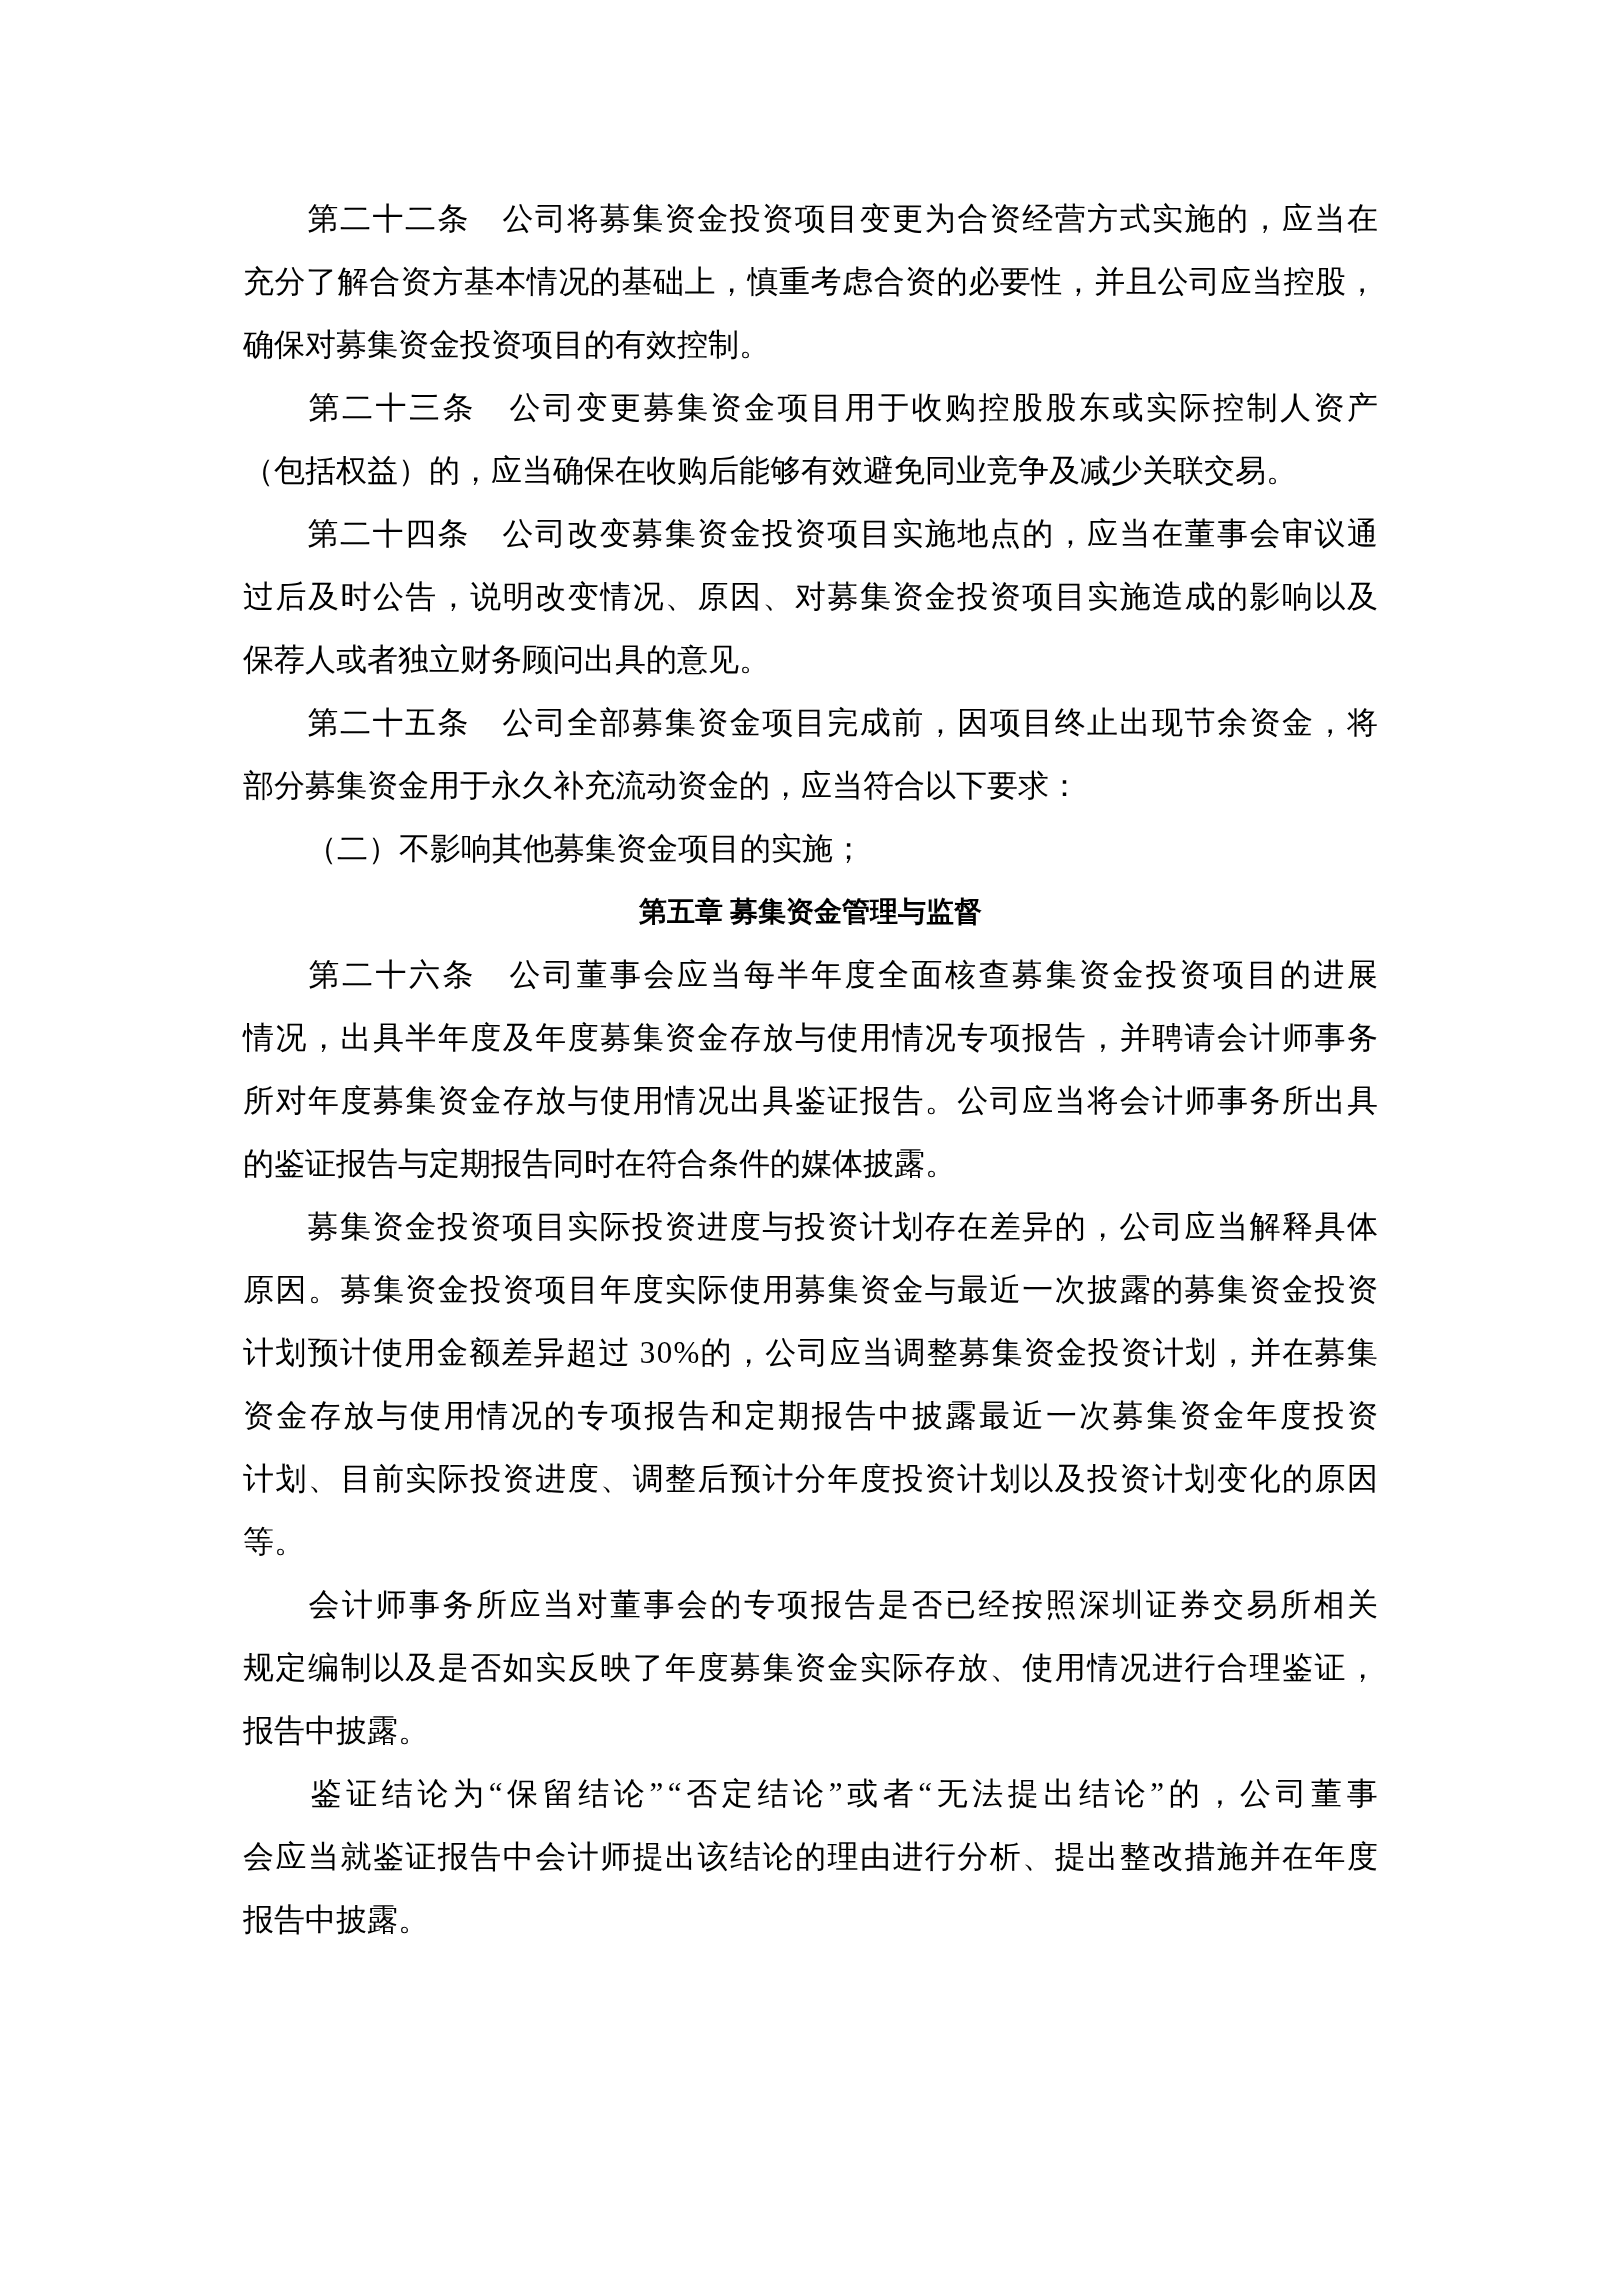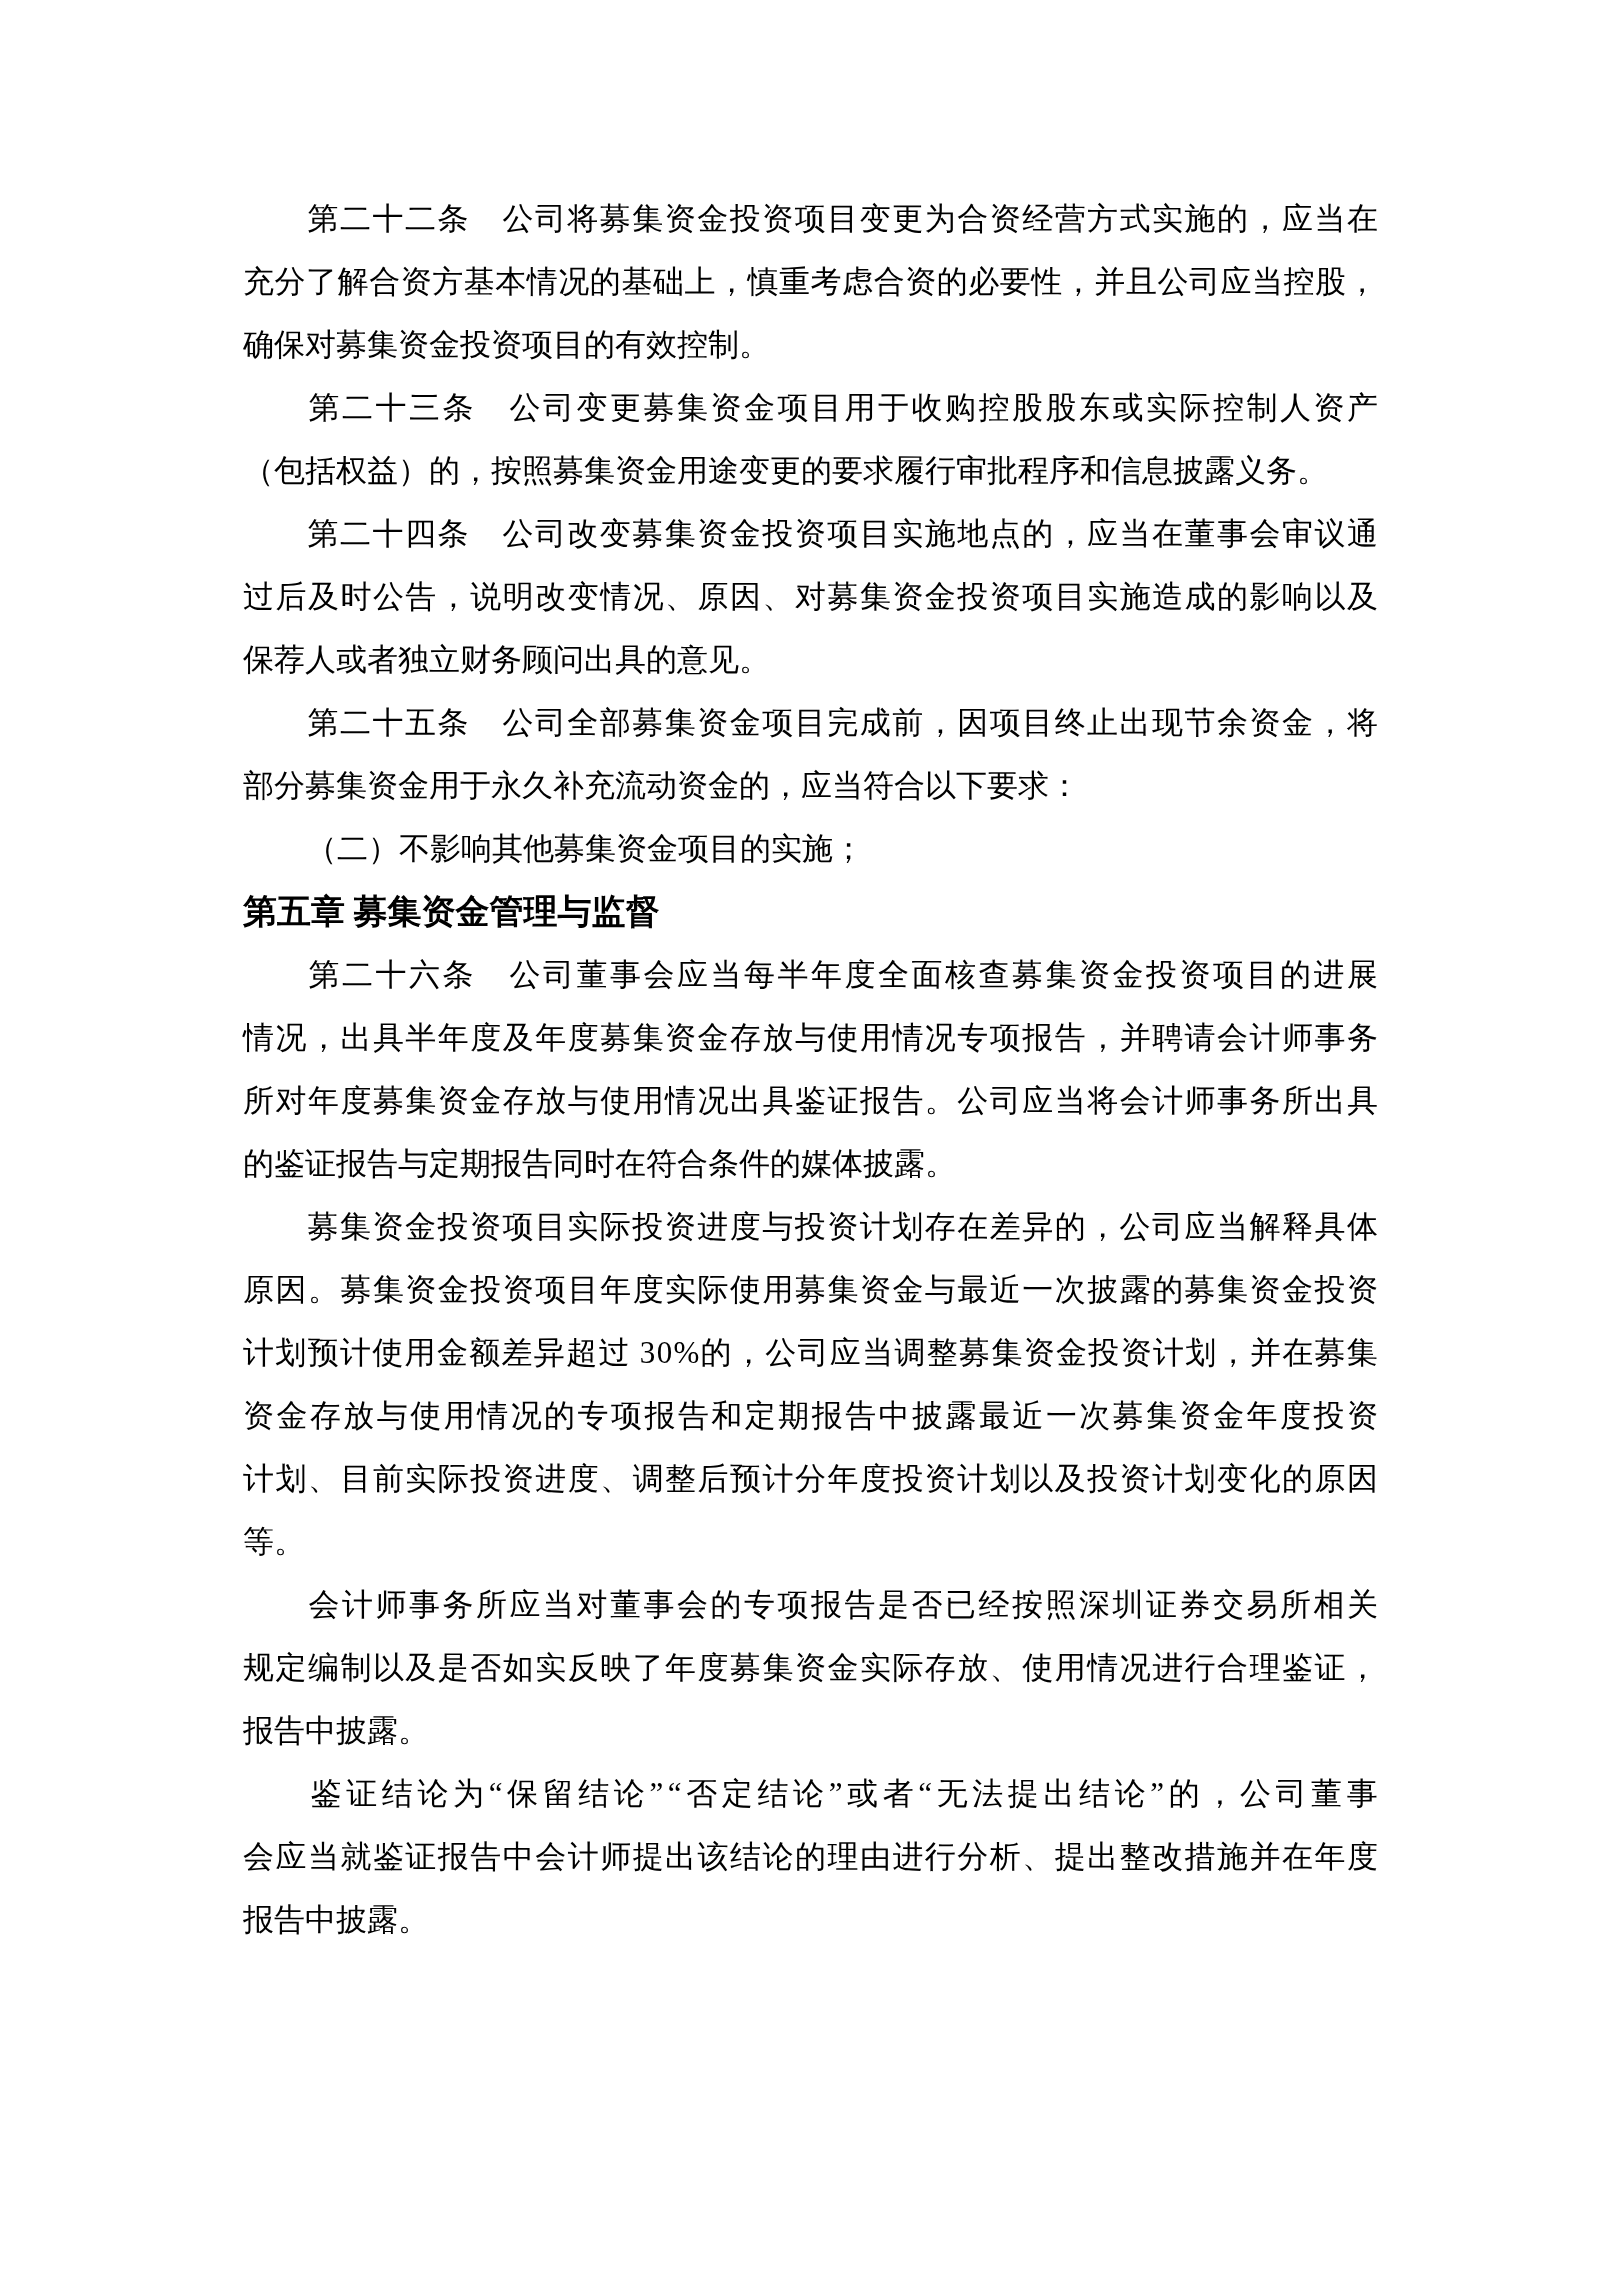--- a/index.html
+++ b/index.html
@@ -43,21 +43,22 @@
     flex: 0 0 63px;
     width: 63px;
     display: inline-block;
   }
   
   .line.indented {
     text-indent: 63px;
   }
   .line.heading {
     font-weight: bold;
-    font-size: 34px;
+    font-size: 28px;
+    text-align: center;
     white-space: nowrap;
   }
 </style>
 </head>
 <body>
 
 <div class="page">
   <div class="text-block">
       <div class="line justify">
         <span class="indent-spacer"></span>
@@ -162,21 +163,21 @@
         <span>东</span>
         <span>或</span>
         <span>实</span>
         <span>际</span>
         <span>控</span>
         <span>制</span>
         <span>人</span>
         <span>资</span>
         <span>产</span>
       </div>
-      <div class="line">（包括权益）的，按照募集资金用途变更的要求履行审批程序和信息披露义务。</div>
+      <div class="line">（包括权益）的，应当确保在收购后能够有效避免同业竞争及减少关联交易。</div>
       <div class="line justify">
         <span class="indent-spacer"></span>
         <span>第</span>
         <span>二</span>
         <span>十</span>
         <span>四</span>
         <span>条</span>
         <span>　</span>
         <span>公</span>
         <span>司</span>

